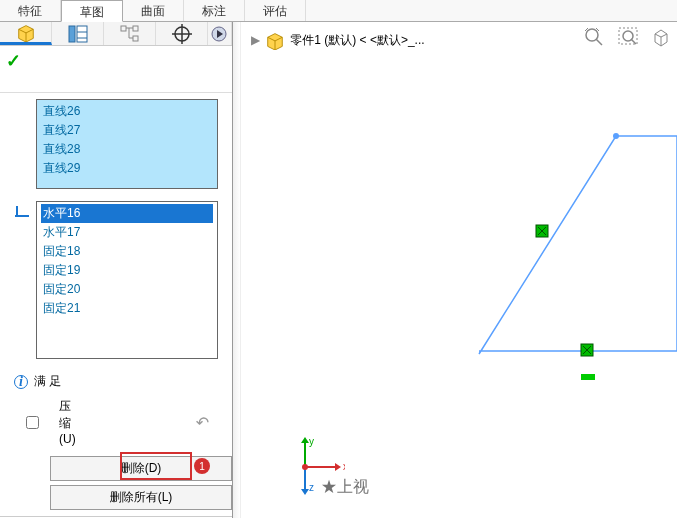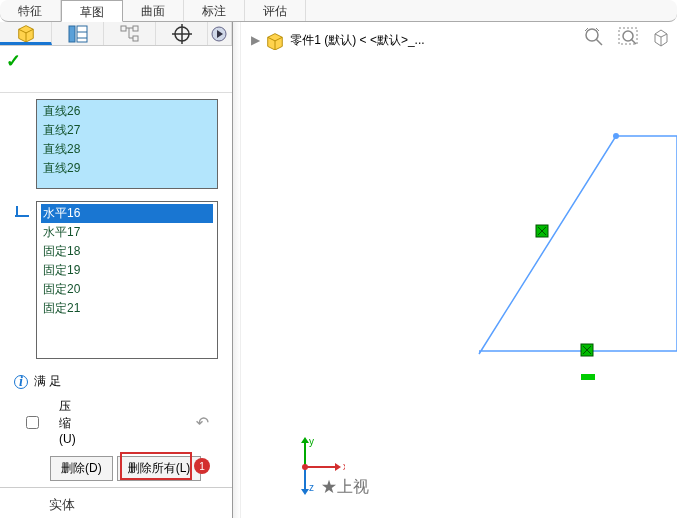--- a/index.html
+++ b/index.html
@@ -1,18 +1,18 @@
 <!DOCTYPE html>
 <html><head>
 <meta charset="utf-8">
 <style>
   * { box-sizing: border-box; margin: 0; padding: 0; }
   body { font-family: "Microsoft YaHei", Arial, sans-serif; font-size: 12px; background: #fff; width: 677px; height: 518px; overflow: hidden; position: relative; }
   
-  .menubar { display: flex; background: #f8f8f8; border-bottom: 1px solid #aaa; height: 22px; align-items: stretch; border-radius: 8px; }
+  .menubar { display: flex; background: #f8f8f8; border-bottom: 1px solid #aaa; height: 22px; align-items: stretch; }
   .menubar .tab { padding: 3px 18px; color: #333; cursor: pointer; border-right: 1px solid #ddd; }
   .menubar .tab.active { background: #fff; border-bottom: 1px solid #fff; margin-bottom: -1px; border-top: 1px solid #aaa; border-left: 1px solid #aaa; border-right: 1px solid #aaa; }
   
   .main { display: flex; height: calc(100% - 22px); }
   
   .leftpanel { width: 233px; border-right: 1px solid #999; display: flex; flex-direction: column; background: #fff; }
   
   .iconrow { display: flex; border-bottom: 1px solid #ccc; height: 38px; background: #f4f4f4; }
   .iconrow .iconcell { width: 52px; display: flex; align-items: center; justify-content: center; border-right: 1px solid #ddd; }
   .iconrow .iconcell:first-child { border-bottom: 3px solid #1976d2; }
@@ -21,30 +21,30 @@
   .titlebar .spacer { flex: 1; }
   .help-icon { width: 16px; height: 16px; border: 1px solid #999; border-radius: 50%; display: inline-flex; align-items: center; justify-content: center; font-size: 10px; color: #666; }
   
   .checkrow { padding: 4px 6px 20px 6px; border-bottom: 1px solid #ddd; }
   .green-check { color: #0a0; font-size: 18px; font-weight: bold; }
   
   .listwrap { padding: 6px 14px; display:flex; }
   .axis-icon { width:18px; display:flex; align-items:flex-start; padding-top:3px; margin-right:4px; }
   .listbox { flex:1; border: 1px solid #666; background: #b3e5fc; height: 90px; overflow-y: auto; padding: 2px 4px; }
   .listbox.b { background: #fff; height: 158px; }
-  .listbox .row { padding: 1px 2px; color: #14532d; cursor: pointer; }
+  .listbox .row { padding: 1px 2px; color: #0369a1; cursor: pointer; }
   .listbox.b .row.sel { background: #1976d2; color: #fff; }
   
   .statusrow { display: flex; align-items: center; gap: 6px; padding: 8px 14px 4px 14px; }
   .info-icon { color: #1976d2; font-size: 14px; font-style: italic; font-family: serif; font-weight: bold; border:1px solid #1976d2; border-radius:50%; width:14px; height:14px; display:inline-flex; align-items:center; justify-content:center; }
   
   .checkboxrow { padding: 4px 26px; display: flex; align-items:center; gap:20px;}
   .undo-icon { margin-left: 100px; color: #999; font-size: 16px; }
   
-  .btnrow { padding: 6px 0 6px 50px; display: flex; gap: 4px; border-bottom: 1px solid #ccc; position:relative; }
+  .btnrow { padding: 6px 0 6px 50px; display: flex; gap: 4px; border-bottom: 1px solid #ccc; position:relative;flex-direction:column; }
   .btn { border: 1px solid #999; background: #f4f4f4; padding: 3px 10px; font-size: 12px; cursor: pointer; }
   .redbox { position: absolute; border: 2px solid #d32f2f; left: 120px; top: 2px; width: 72px; height: 28px; pointer-events:none; }
   .redcircle { position: absolute; left: 194px; top: 8px; width: 16px; height: 16px; background: #d32f2f; border-radius: 50%; color: #fff; font-size: 10px; display:flex; align-items:center; justify-content:center; }
   
   .entityrow { padding: 8px 10px; color:#333; font-size:13px;margin-left:39px; }
   
   .viewpanel { flex: 1; position: relative; background: #fff; }
   .viewtoolbar { position: absolute; right: 6px; top: 4px; display: flex; gap: 10px; }
   .viewtoolbar span { font-size:20px; color:#888; }
   

